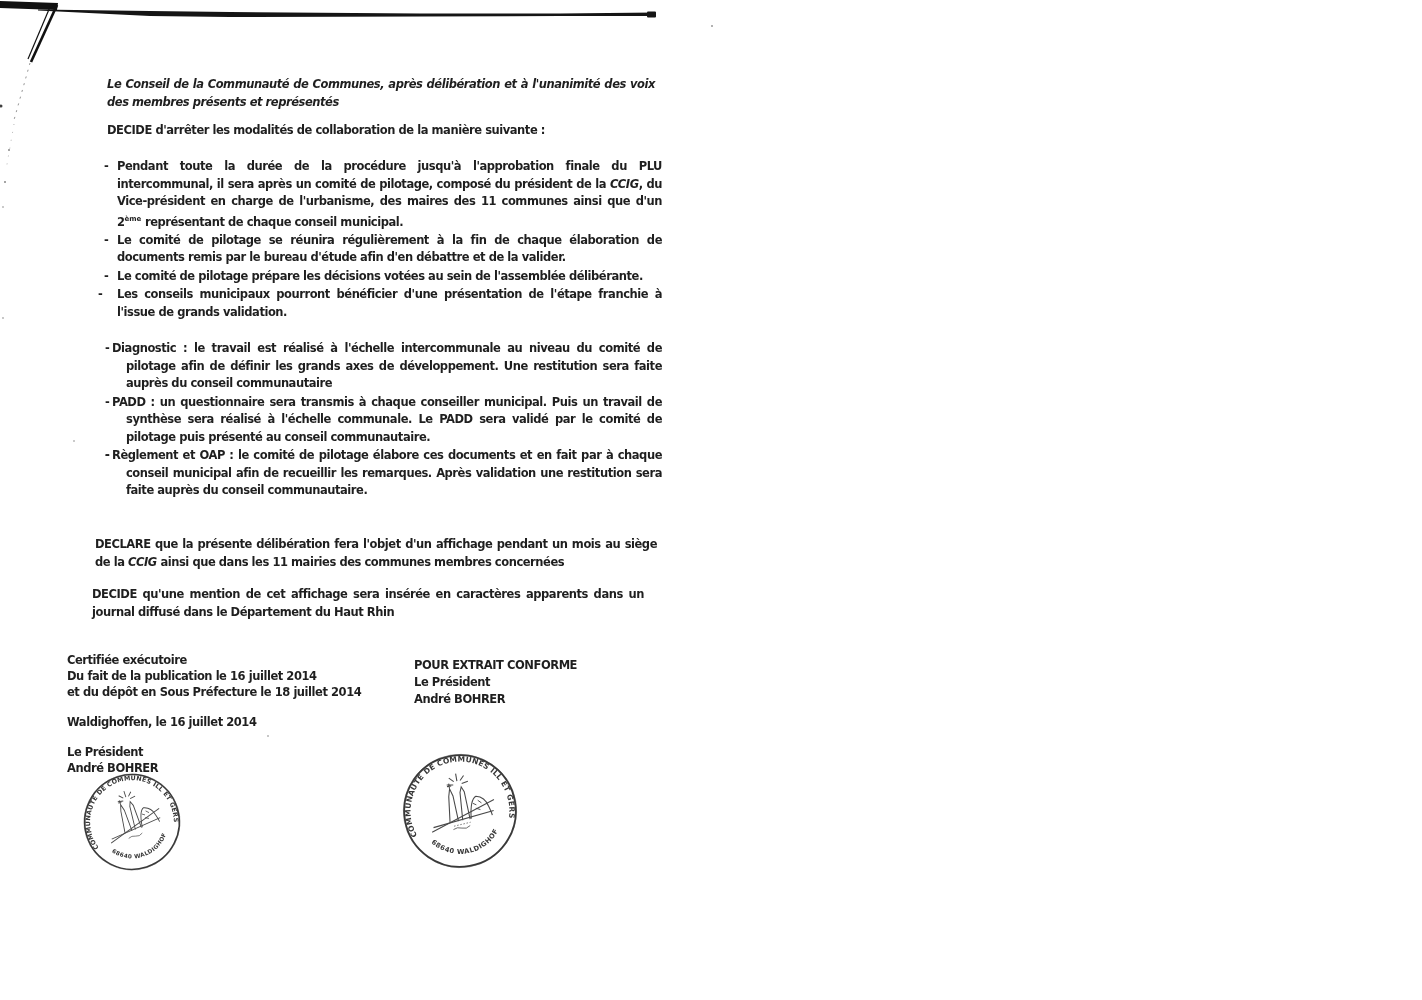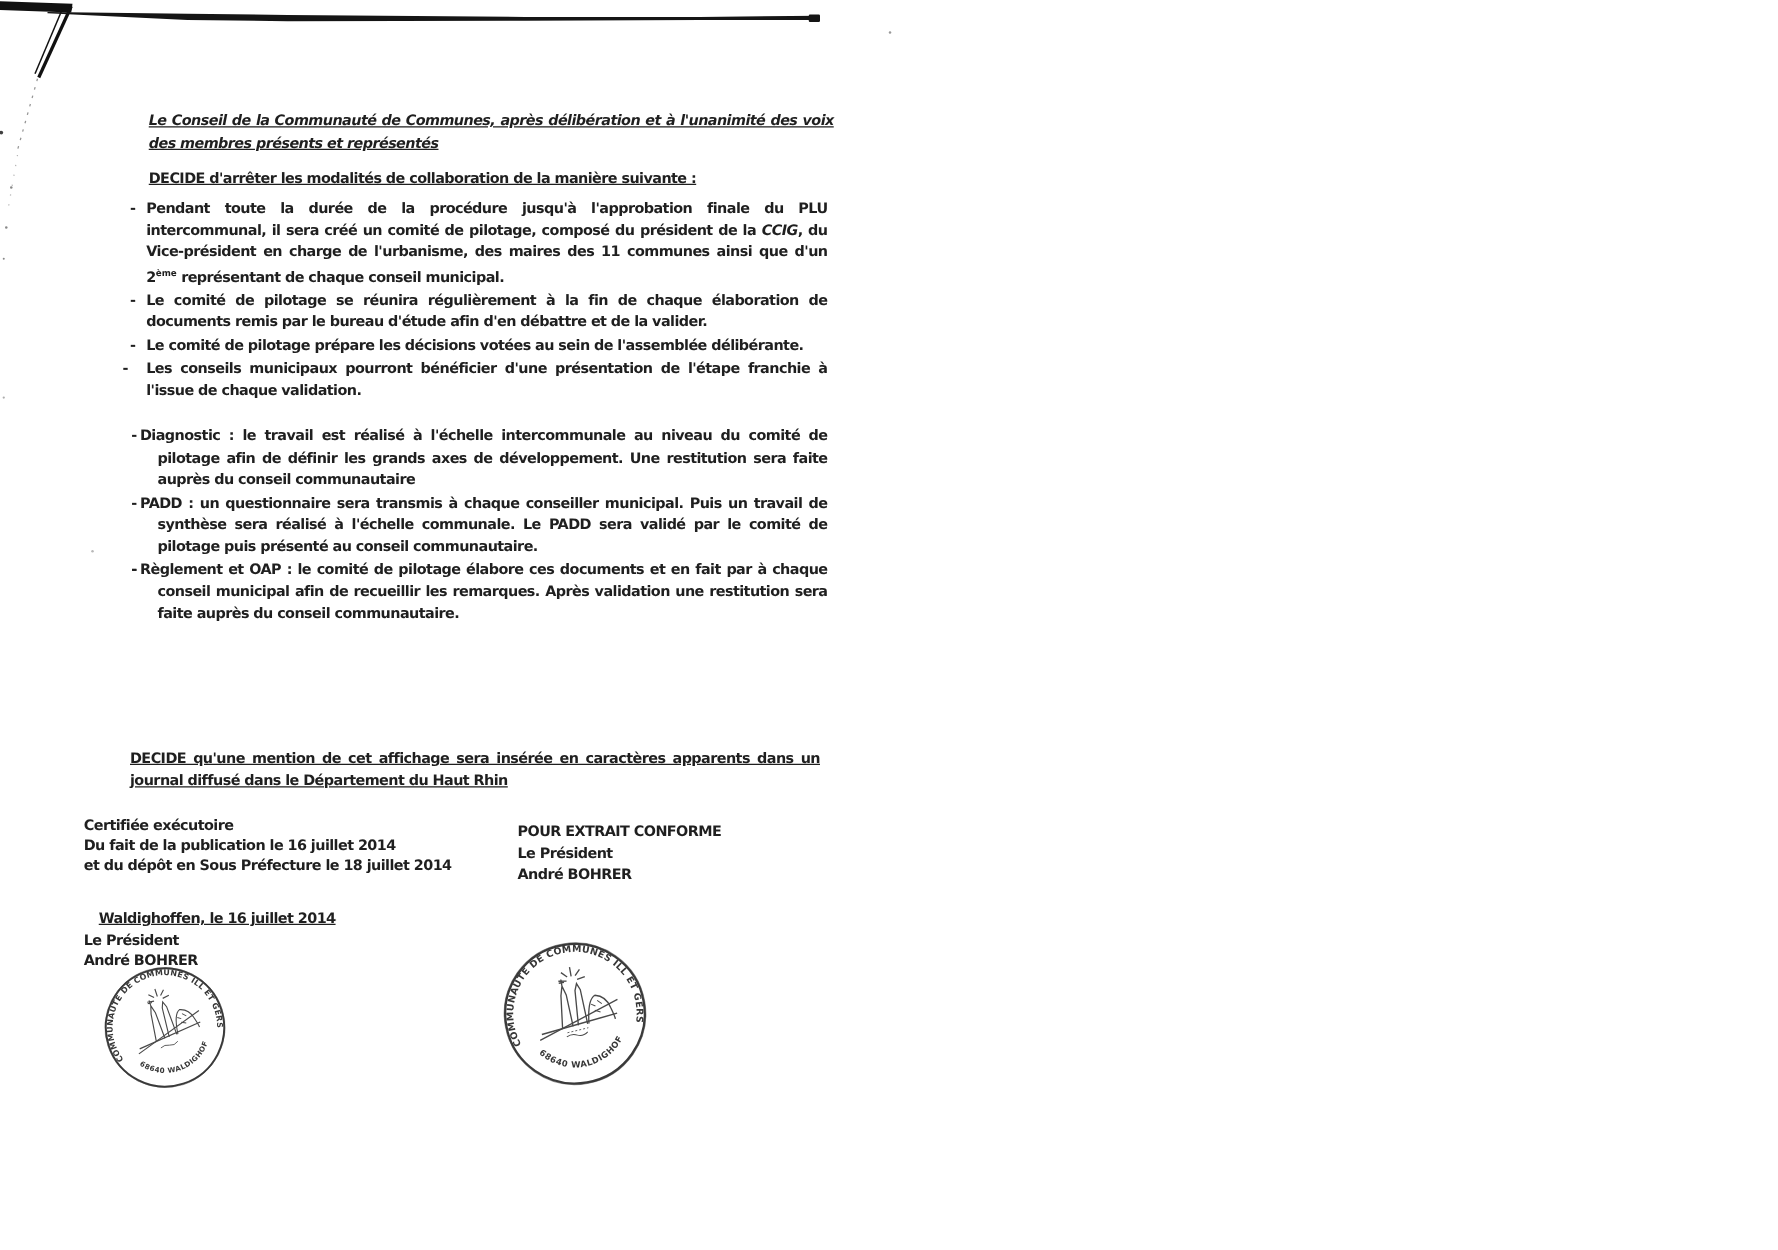--- a/index.html
+++ b/index.html
@@ -2,21 +2,21 @@
 <html><head>
 <meta charset="utf-8">
 <style>
   html,body{margin:0;padding:0;background:#fff;}
   #page{
     position:relative;width:1422px;height:1000px;background:#fff;overflow:hidden;
     font-family:"DejaVu Sans",sans-serif;color:#1f1f1f;font-weight:700;
     font-size:11.5px;letter-spacing:-0.45px;line-height:17.5px;
   }
   .abs{position:absolute;}
-  p{margin:12px;text-decoration:underline;}
+  p{margin:0;}
   .just{text-align:justify;}
   .pre{white-space:pre-line;}
   .italic{font-style:italic;}
   
   .hli{position:relative;padding-left:21px;margin-bottom:1px;text-align:justify;}
   .hli .dash{position:absolute;left:8px;top:0;}
   .etapes .hli{padding-left:30px;text-indent:-14px;}
   .etapes .hli .dash{left:9px;text-indent:0;}
   sup{font-size:7px;letter-spacing:0;}
   .stamp{opacity:.92;}
@@ -53,33 +53,33 @@
     <circle cx="8" cy="6" r="1" fill="#444" opacity=".4"></circle>
   </svg>
 
   <p class="abs just italic" style="left:107px;top:76px;width:548px">Le Conseil de la Communauté de Communes, après délibération et à l'unanimité des voix des membres présents et représentés</p>
 
   <p class="abs" style="left:107px;top:122px;width:548px">DECIDE d'arrêter les modalités de collaboration de la manière suivante :</p>
 
   <div class="abs" style="left:96px;top:158px;width:566px">
     <div class="hli">
       <span class="dash">-</span>
-      <span>Pendant toute la durée de la procédure jusqu'à l'approbation finale du PLU intercommunal, il sera créé un comité de pilotage, composé du président de la </span><i>CCIG</i><span>, du Vice-président en charge de l'urbanisme, des maires des 11 communes ainsi que d'un 2</span><sup>ème</sup><span> représentant de chaque conseil municipal.</span>
+      <span>Pendant toute la durée de la procédure jusqu'à l'approbation finale du PLU intercommunal, il sera après un comité de pilotage, composé du président de la </span><i>CCIG</i><span>, du Vice-président en charge de l'urbanisme, des maires des 11 communes ainsi que d'un 2</span><sup>ème</sup><span> représentant de chaque conseil municipal.</span>
     </div>
     <div class="hli">
       <span class="dash">-</span>
       <span>Le comité de pilotage se réunira régulièrement à la fin de chaque élaboration de documents remis par le bureau d'étude afin d'en débattre et de la valider.</span>
     </div>
     <div class="hli">
       <span class="dash">-</span>
       <span>Le comité de pilotage prépare les décisions votées au sein de l'assemblée délibérante.</span>
     </div>
     <div class="hli">
       <span class="dash" style="left:2px">-</span>
-      <span>Les conseils municipaux pourront bénéficier d'une présentation de l'étape franchie à l'issue de chaque validation.</span>
+      <span>Les conseils municipaux pourront bénéficier d'une présentation de l'étape franchie à l'issue de grands validation.</span>
     </div>
   </div>
 
 
   <div class="abs etapes" style="left:96px;top:340px;width:566px">
     <div class="hli">
       <span class="dash">-</span>
       <span>Diagnostic : le travail est réalisé à l'échelle intercommunale au niveau du comité de pilotage afin de définir les grands axes de développement. Une restitution sera faite auprès du conseil communautaire</span>
     </div>
     <div class="hli">
@@ -88,20 +88,23 @@
     </div>
     <div class="hli">
       <span class="dash">-</span>
     </div>
     <div class="hli">
       <span class="dash">-</span>
       <span>Règlement et OAP : le comité de pilotage élabore ces documents et en fait par à chaque conseil municipal afin de recueillir les remarques. Après validation une restitution sera faite auprès du conseil communautaire.</span>
     </div>
   </div>
 
+  <p class="abs just" style="left:95px;top:536px;width:562px">
+    <span>DECLARE que la présente délibération fera l'objet d'un affichage pendant un mois au siège de la </span><i>CCIG</i><span> ainsi que dans les 11 mairies des communes membres concernées</span>
+  </p>
 
   <p class="abs just" style="left:92px;top:586px;width:552px">DECIDE qu'une mention de cet affichage sera insérée en caractères apparents dans un journal diffusé dans le Département du Haut Rhin</p>
 
   <div class="abs pre" style="left:67px;top:652px;line-height:16px">Certifiée exécutoire
 Du fait de la publication le 16 juillet 2014
 et du dépôt en Sous Préfecture le 18 juillet 2014</div>
 
   <div class="abs pre" style="left:414px;top:657px;line-height:16.8px">POUR EXTRAIT CONFORME
 Le Président
 André BOHRER</div>

